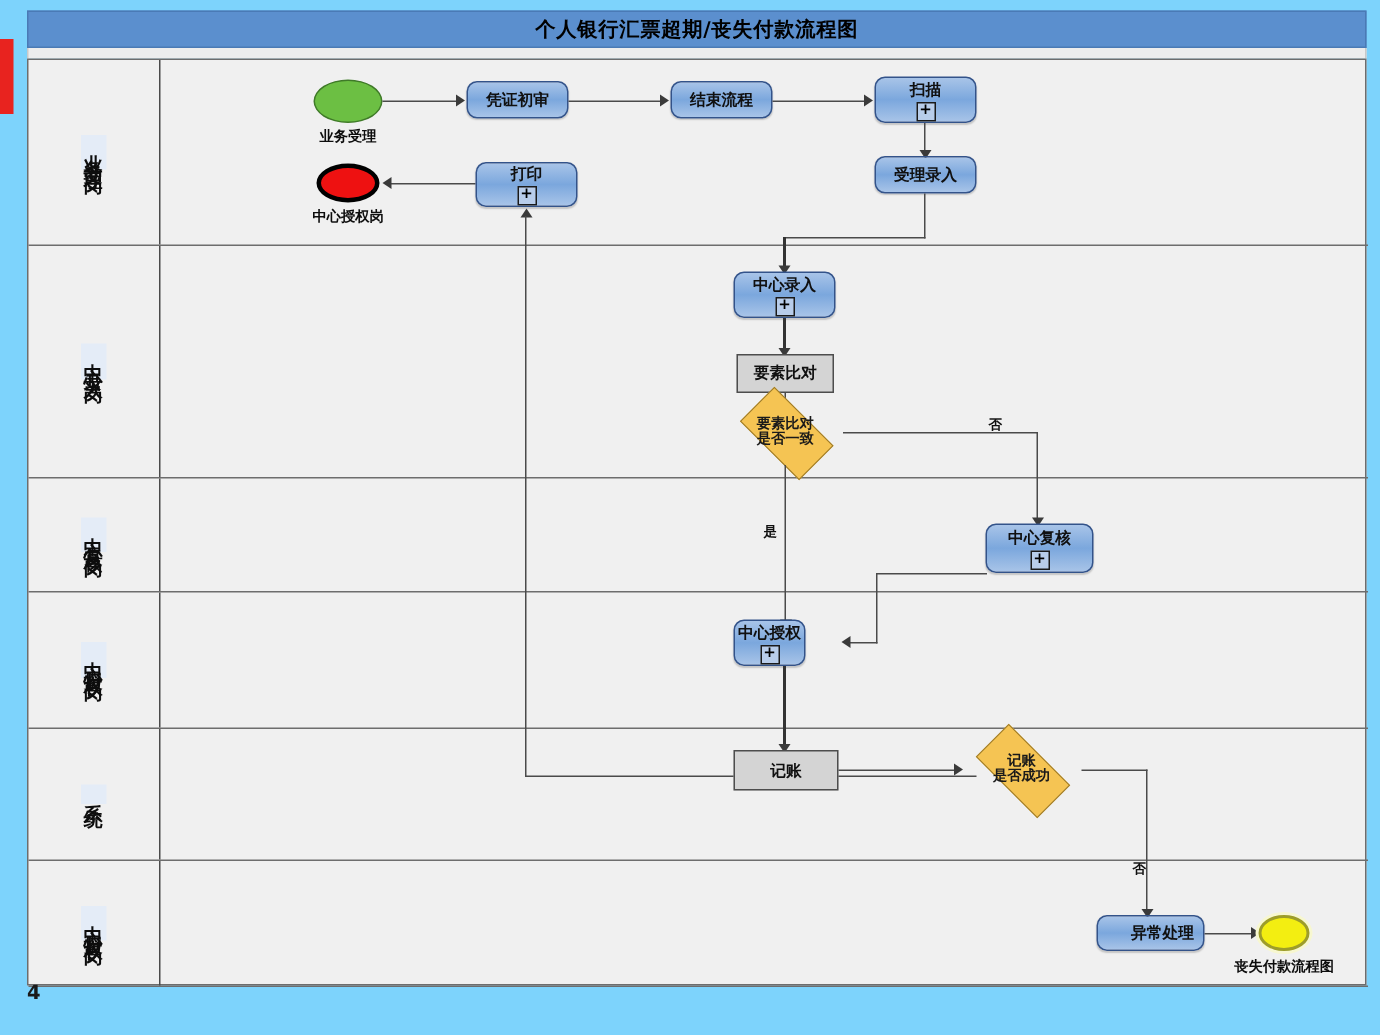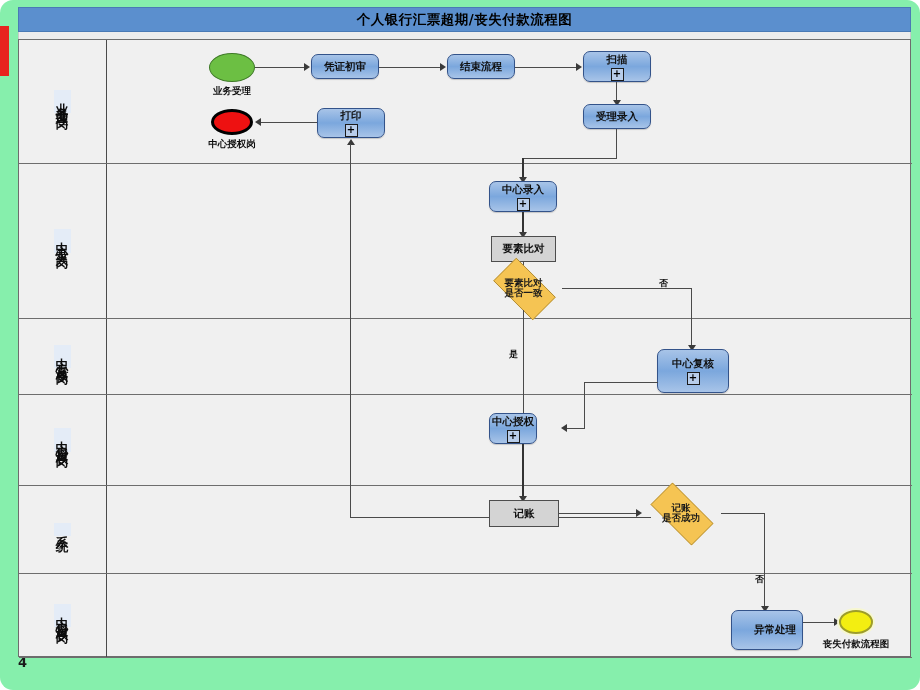--- a/index.html
+++ b/index.html
@@ -3,21 +3,21 @@
 <meta charset="utf-8">
 <style>
   html,body{margin:0;padding:0;}
   body{
     width:920px;height:690px;
     background:#ffffff;
     font-family:"DejaVu Sans","Liberation Sans",sans-serif;
     overflow:hidden;
     position:relative;
   }
-  #slide{position:absolute;left:0;top:0;width:920px;height:690px;background:#86efac;border-radius:13px;}
+  #slide{position:absolute;left:0;top:0;width:920px;height:690px;background:#7dd3fc;}
 
   
   .red-accent{position:absolute;left:0;top:26px;width:9px;height:50px;background:#e8231f;}
 
   
   .title-bar{
     position:absolute;left:18px;top:7px;width:893px;height:25px;
     background:#5b8fce;border:1px solid #4a7ab5;
     display:flex;align-items:center;justify-content:center;
     box-sizing:border-box;
@@ -245,21 +245,21 @@
 
       <div class="ln lnh" style="left:543px;top:248px;width:130px;"></div>
       <div class="edgelbl" style="left:640px;top:237px;">否</div>
       <div class="ln lnv" style="left:672px;top:248px;height:60px;"></div>
       <div class="arw arw-d" style="left:669px;top:305px;"></div>
 
       <div class="ln lnv" style="left:504px;top:270px;height:106px;"></div>
       <div class="edgelbl" style="left:490px;top:308px;">是</div>
       <div class="arw arw-d" style="left:501px;top:373px;"></div>
 
-      <div class="node proc" style="left:638px;top:309px;width:72px;height:44px;">
+      <div class="node proc" style="left:638px;top:309px;width:72px;height:33px;">
         <span>中心复核</span>
         <span class="plus">+</span>
       </div>
 
       <div class="ln lnh" style="left:565px;top:342px;width:74px;"></div>
       <div class="ln lnv" style="left:565px;top:342px;height:47px;"></div>
       <div class="ln lnh" style="left:545px;top:388px;width:21px;"></div>
       <div class="arw arw-l" style="left:542px;top:384px;"></div>
 
       <div class="node proc" style="left:470px;top:373px;width:48px;height:31px;">
@@ -285,21 +285,21 @@
         </div>
       </div>
 
       <div class="ln lnv" style="left:662px;top:490px;height:-0px;"></div>
 
       <div class="ln lnh" style="left:702px;top:473px;width:44px;"></div>
       <div class="ln lnv" style="left:745px;top:473px;height:96px;"></div>
       <div class="edgelbl" style="left:736px;top:533px;">否</div>
       <div class="arw arw-d" style="left:742px;top:566px;"></div>
 
-      <div class="node proc" style="left:712px;top:570px;width:72px;height:40px;padding-left:16px;">
+      <div class="node proc" style="left:712px;top:570px;width:72px;height:24px;padding-left:16px;">
         <span>异常处理</span>
       </div>
 
       <div class="ln lnh" style="left:784px;top:582px;width:32px;"></div>
       <div class="arw arw-r" style="left:815px;top:578px;"></div>
 
       <div class="node yellownode" style="left:820px;top:570px;width:34px;height:24px;"></div>
       <div class="nodelabel" style="left:787px;top:598px;width:100px;">丧失付款流程图</div>
 
     </div>

